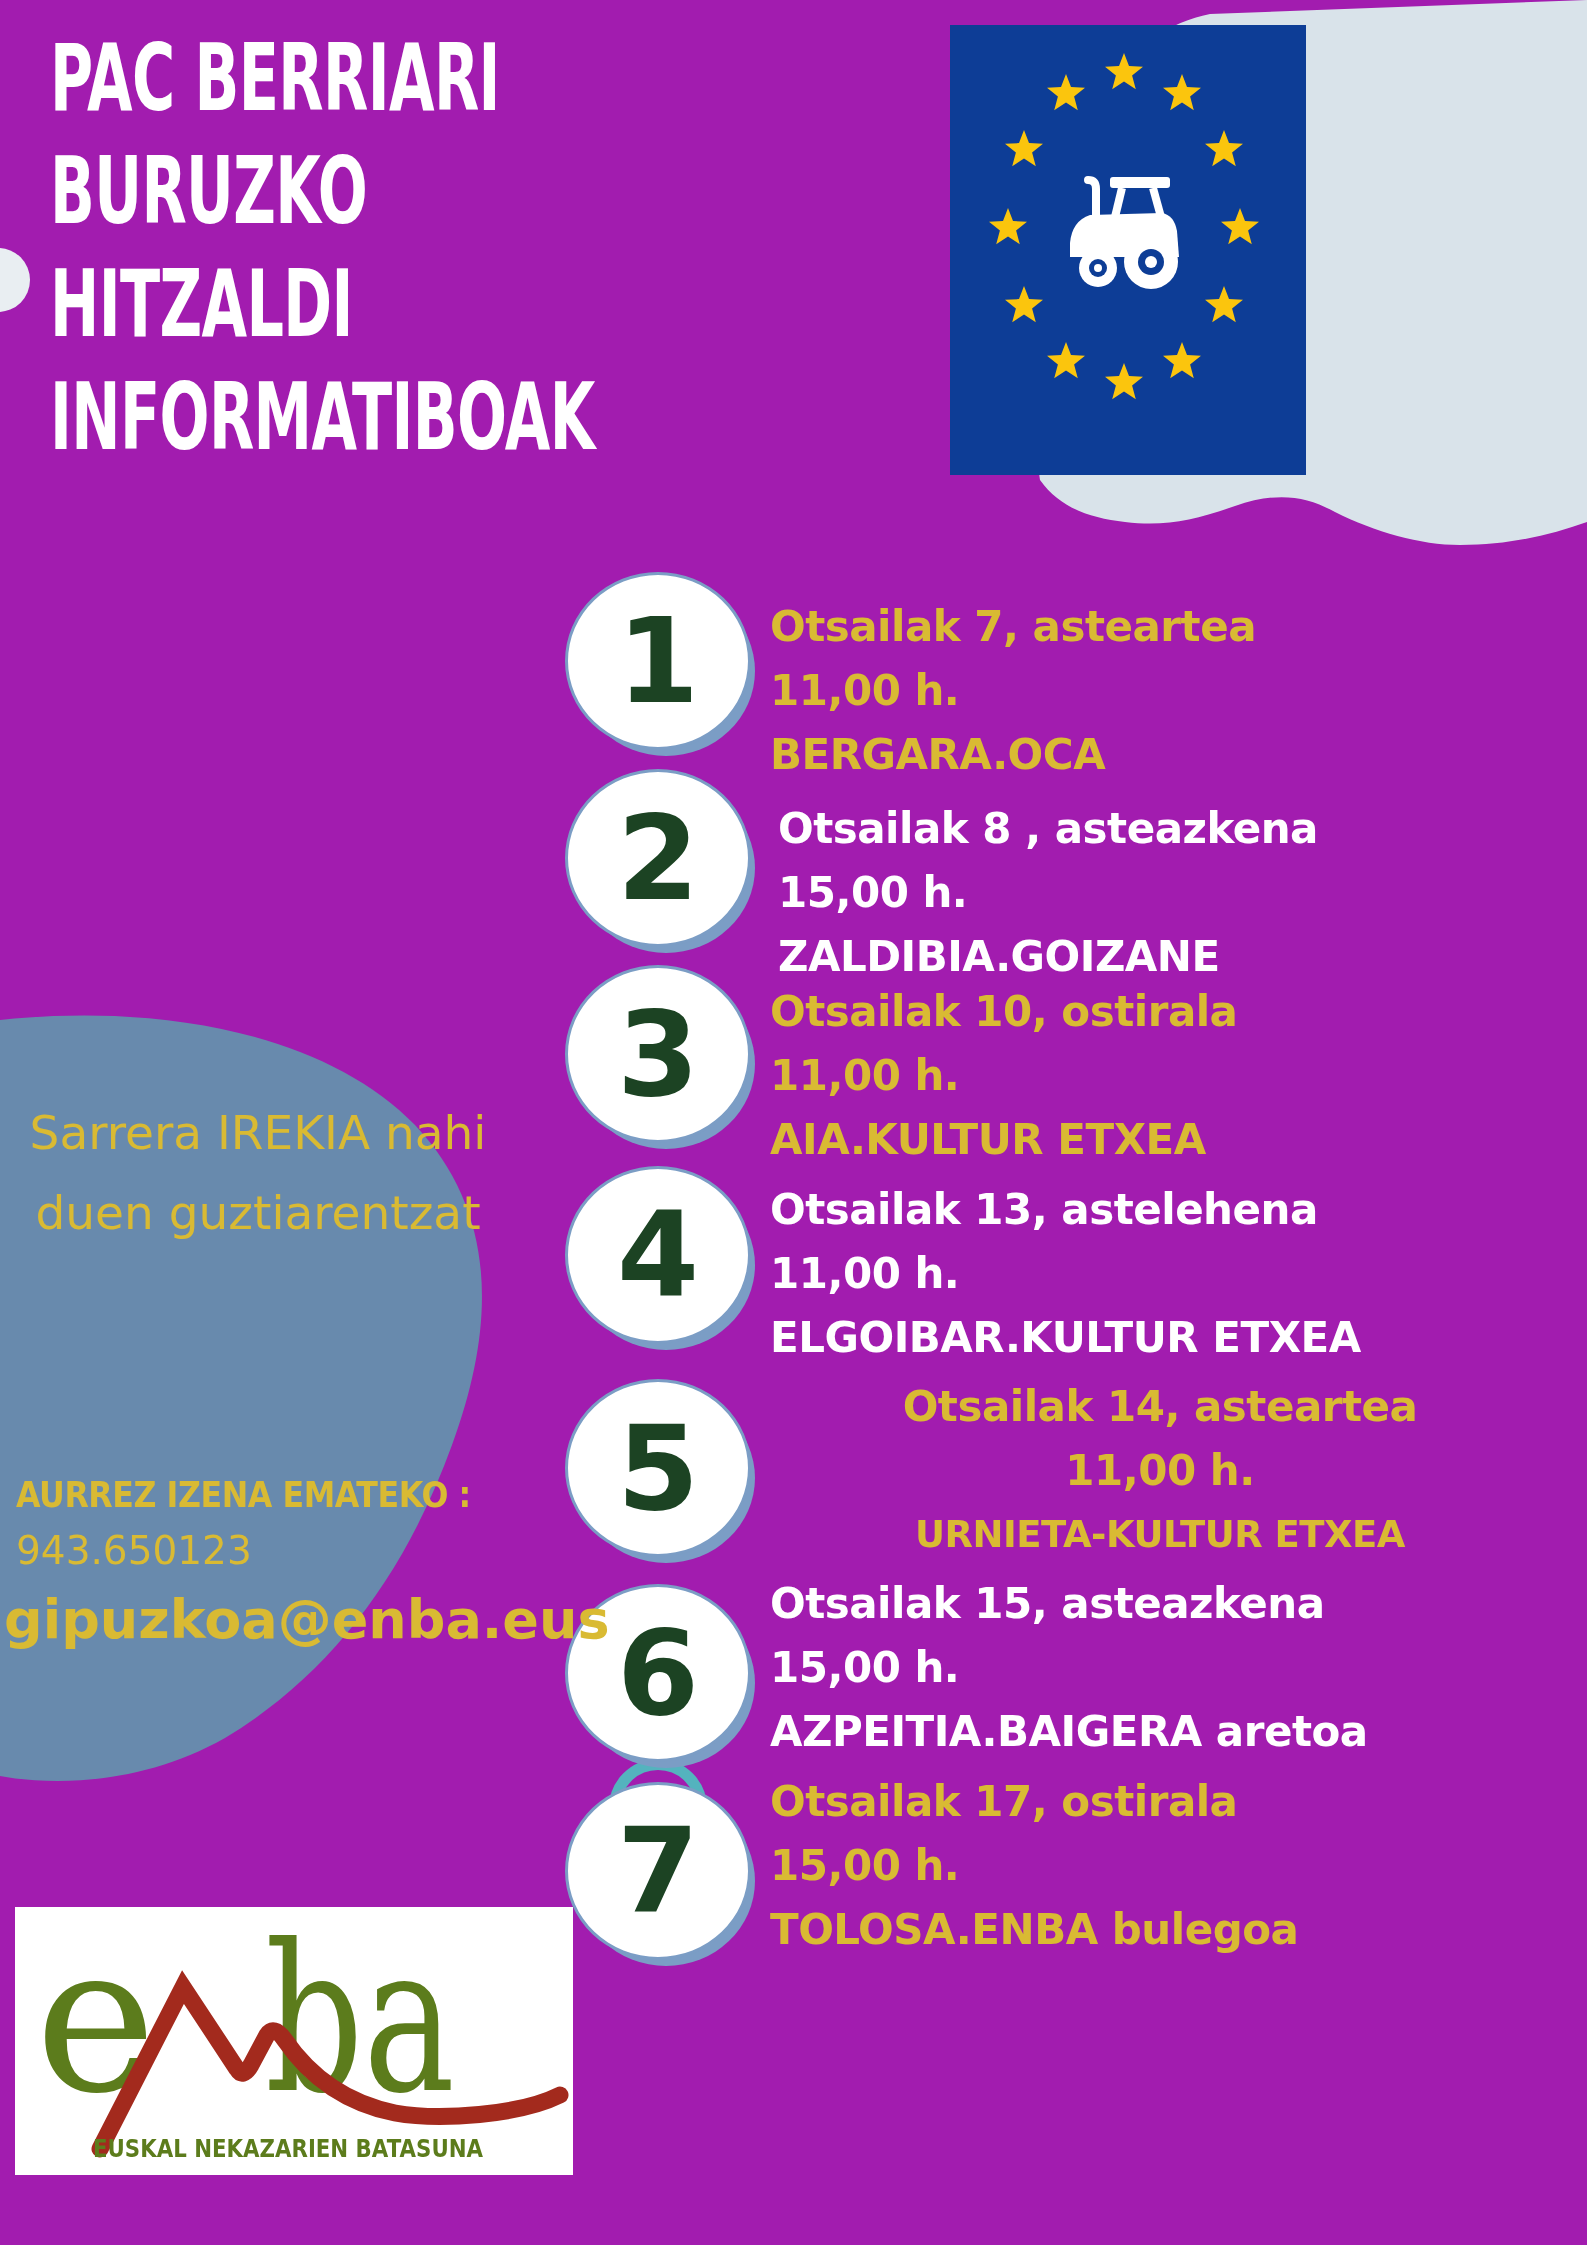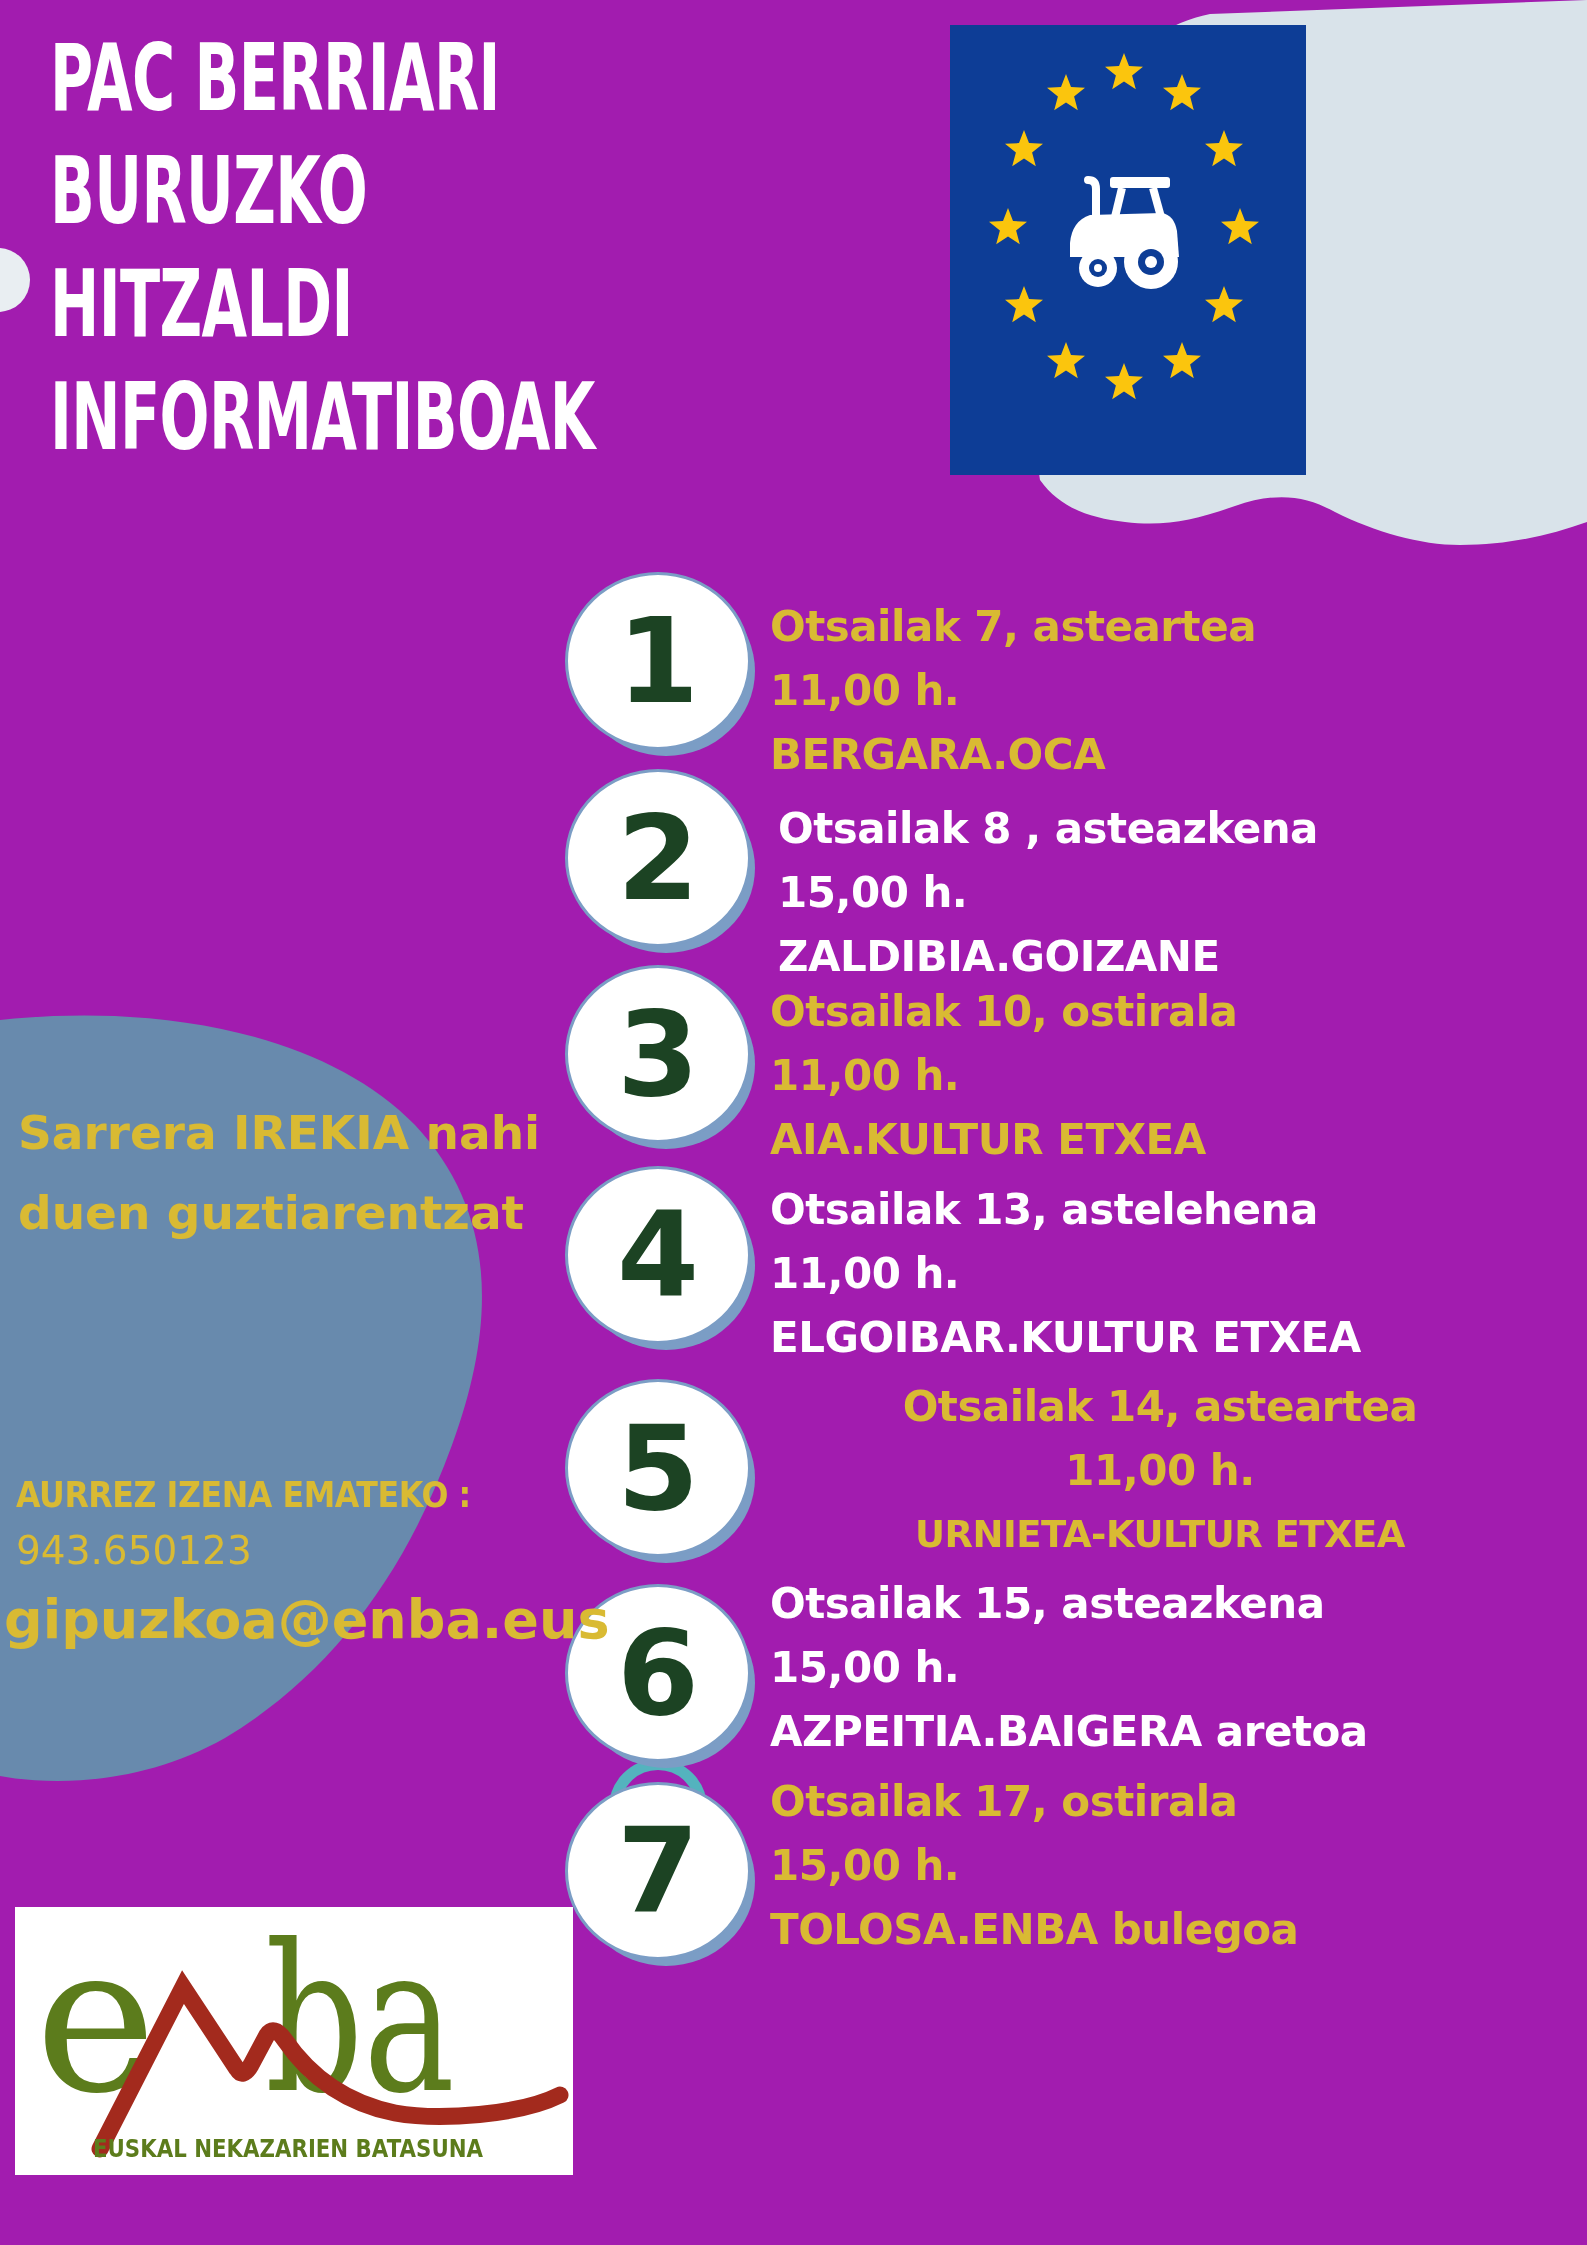--- a/index.html
+++ b/index.html
@@ -38,21 +38,21 @@
     position:absolute; left:770px; width:780px;
     font-weight:bold; font-size:42px; line-height:64px; letter-spacing:-0.5px;
     z-index:5; white-space:nowrap;
   }
   .event.yellow{color:#d9ba33;}
   .event.white{color:#ffffff;}
   .event .venue.small{font-size:37px;}
   
   .open-entry{
     position:absolute; left:18px; top:1093px; width:480px; text-align:center;
-    color:#d9ba33; font-weight:bold; font-size:47px; line-height:80px;
+    color:#d9ba33; font-weight:normal; font-size:47px; line-height:80px;
     z-index:5; white-space:nowrap;
   }
   .reg-label{
     position:absolute; left:16px; top:1474px; color:#d9ba33; font-weight:bold;
     font-size:36px; letter-spacing:-0.5px; transform:scaleX(0.88);
     transform-origin:left top; z-index:5; white-space:nowrap;
   }
   .reg-phone{
     position:absolute; left:16px; top:1528px; color:#d9ba33; font-weight:normal;
     font-size:39px; z-index:5;

